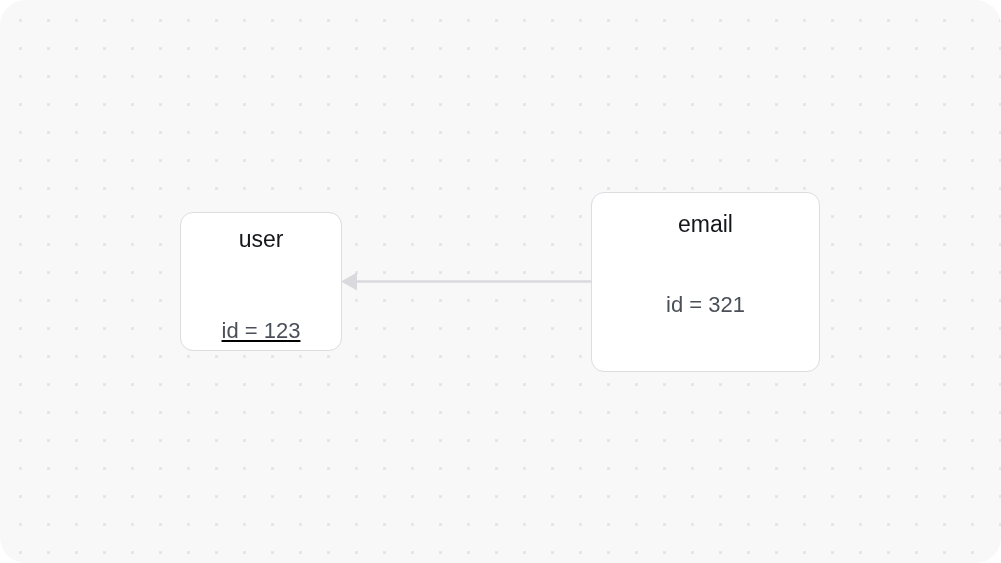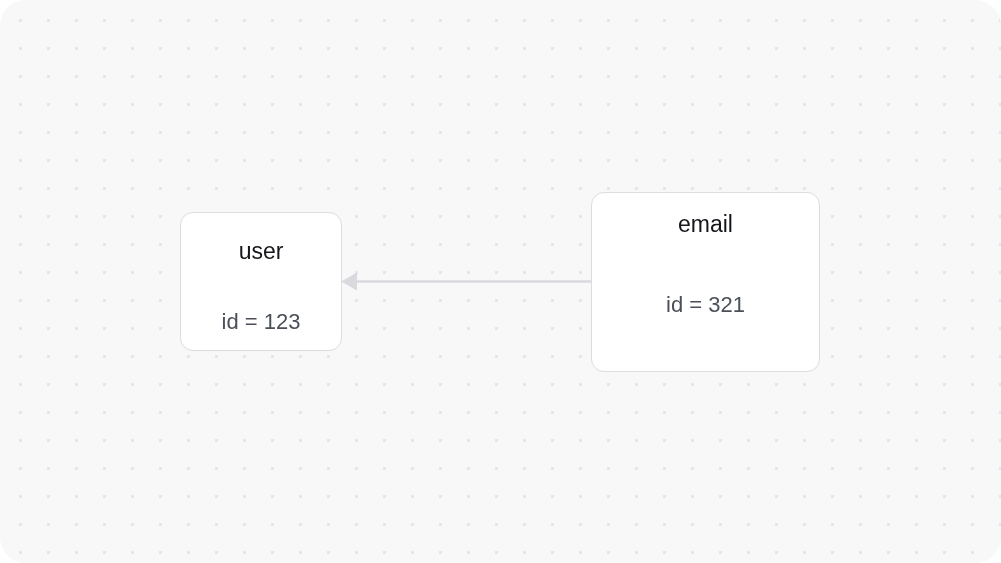--- a/index.html
+++ b/index.html
@@ -69,25 +69,26 @@
     text-align: center;
     white-space: nowrap;
   }
 
   
   #node-user {
     left: 180px;
     top: 212px;
     width: 162px;
     height: 139px;
-    padding-top: 24px;
+    padding-top: 12px;
     justify-content: flex-start;
   }
   #node-user .node-attrs {
-    margin-top: 42px;
+    margin-top: 63px;
+    text-decoration: underline;
   }
 
   
   #node-email {
     left: 591px;
     top: 192px;
     width: 229px;
     height: 180px;
     padding-top: 17px;
     justify-content: flex-start;

